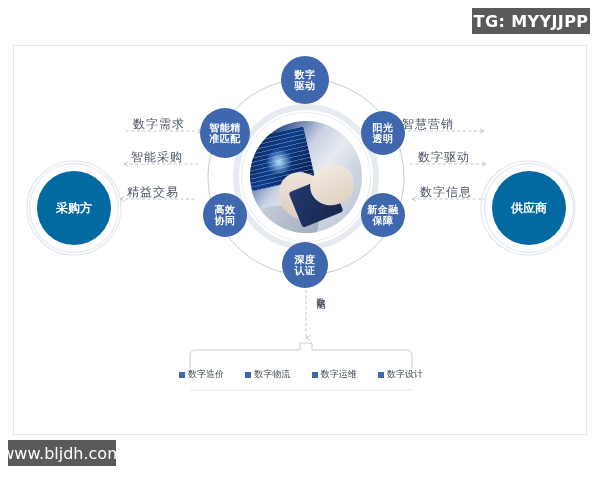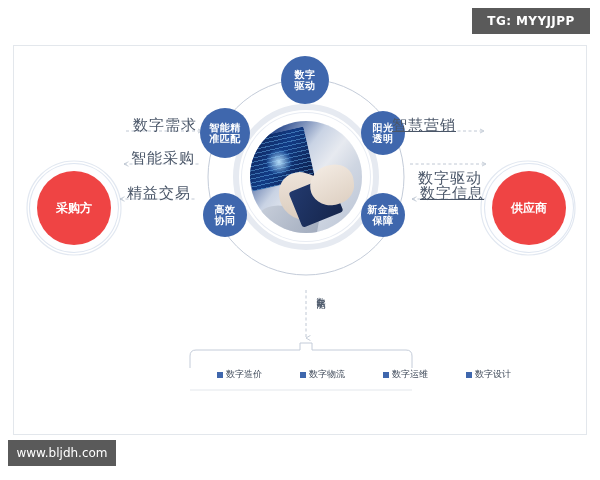--- a/index.html
+++ b/index.html
@@ -13,21 +13,21 @@
     font-family: "DejaVu Sans", "Liberation Sans", sans-serif;
     overflow: hidden;
     position: relative;
   }
 
   
   .wm {
     position: absolute;
     background: #5a5a5a;
     color: #ffffff;
-    font-size: 12px;
+    font-size: 16px;
     font-weight: bold;
     letter-spacing: .4px;
     display: flex;
     align-items: center;
     justify-content: center;
   }
   #wm-top {
     right: 10px;
     top: 8px;
     width: 118px;
@@ -69,21 +69,21 @@
     width: 574px;
     height: 390px;
   }
 
   
   .party {
     position: absolute;
     width: 74px;
     height: 74px;
     border-radius: 50%;
-    background: #ef4444;
+    background: #0369a1;
     color: #ffffff;
     font-size: 12px;
     font-weight: bold;
     display: flex;
     align-items: center;
     justify-content: center;
     box-shadow: 0 0 0 7px rgba(255,255,255,0.95), 0 0 0 8px #dfe6f1;
   }
   #party-buyer  { left: 23px;  top: 125px; }
   #party-supplier { left: 478px; top: 125px; }
@@ -175,21 +175,21 @@
     left: 8px; top: 86px;
     width: 60px; height: 34px;
     background: linear-gradient(120deg,#c8cfdb,#9fa9bb);
     border-radius: 40% 30% 20% 30%;
     transform: rotate(10deg);
   }
 
   
   .flow-label {
     position: absolute;
-    font-size: 15px;
+    font-size: 12px;
     color: #4a5668;
     letter-spacing: 1px;
     white-space: nowrap;
   }
 
   
   #empower-label {
     position: absolute;
     left: 300px;
     top: 244px;
@@ -210,21 +210,20 @@
     justify-content: space-between;
     align-items: center;
   }
   .legend-item {
     display: flex;
     align-items: center;
     gap: 3px;
     font-size: 9px;
     color: #3d4858;
     white-space: nowrap;
-    margin-left: 38px;
   }
   .legend-swatch {
     width: 6px;
     height: 6px;
     background: #3f67ad;
     display: inline-block;
   }
 
   
   #caption {
@@ -308,42 +307,48 @@
       </div>
     </div>
 
     <div class="node" id="node-right-1">
       <div>
         <span>阳光</span>
         <span>透明</span>
       </div>
     </div>
 
+    <div class="node" id="node-bottom">
+      <div>
+        <span>深度</span>
+        <span>认证</span>
+      </div>
+    </div>
 
     <div class="node" id="node-left-1">
       <div>
         <span>智能精</span>
         <span>准匹配</span>
       </div>
     </div>
 
     <div class="node" id="node-left-2">
       <div>
         <span>高效</span>
         <span>协同</span>
       </div>
     </div>
 
     <div class="flow-label" style="left:119px; top:70px;">数字需求</div>
     <div class="flow-label" style="left:117px; top:103px;">智能采购</div>
     <div class="flow-label" style="left:113px; top:138px;">精益交易</div>
 
-    <div class="flow-label" style="left:378px; top:70px;text-decoration:underline;">智慧营销</div>
-    <div class="flow-label" style="left:404px; top:103px;margin-top:20px;">数字驱动</div>
-    <div class="flow-label" style="left:406px; top:138px;text-decoration:underline;">数字信息</div>
+    <div class="flow-label" style="left:388px; top:70px;">智慧营销</div>
+    <div class="flow-label" style="left:404px; top:103px;">数字驱动</div>
+    <div class="flow-label" style="left:406px; top:138px;">数字信息</div>
 
     <div id="empower-label">数字赋能</div>
 
     <div id="legend">
       <div class="legend-item">
         <span class="legend-swatch"></span>
         <span>数字造价</span>
       </div>
       <div class="legend-item">
         <span class="legend-swatch"></span>

